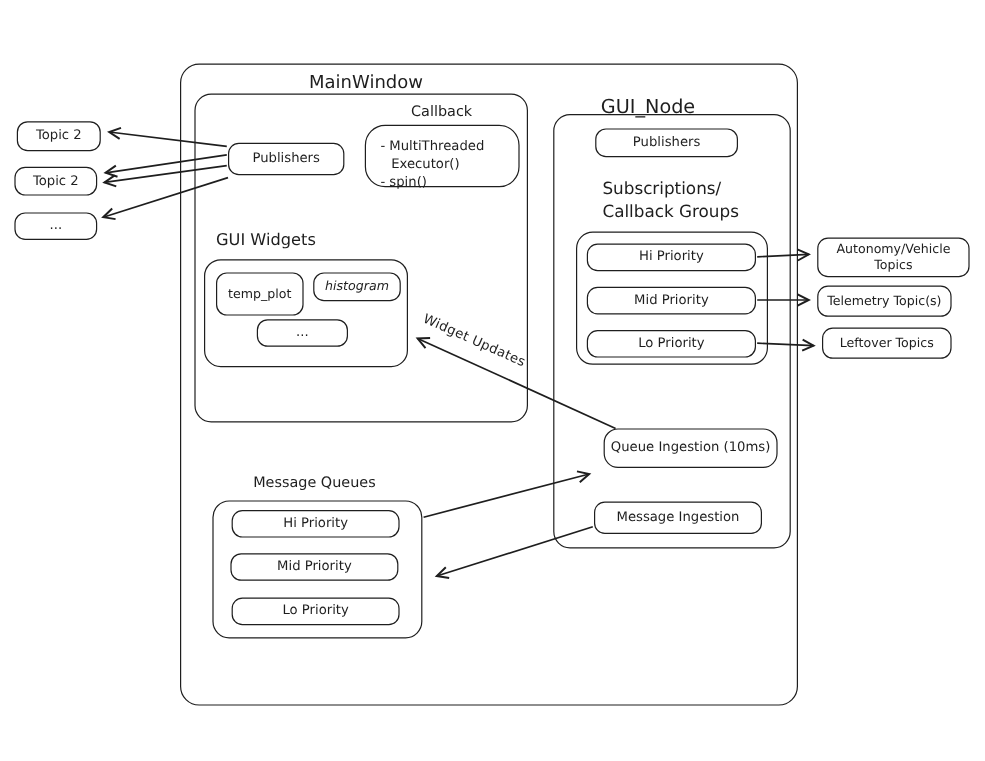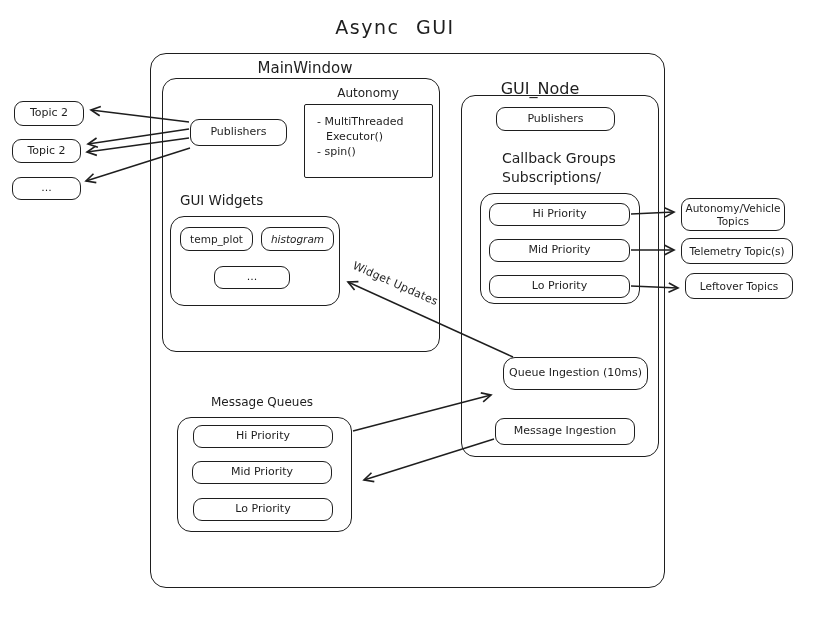--- a/index.html
+++ b/index.html
@@ -13,93 +13,92 @@
   #title{left:320px;top:16px;width:150px;font-size:19px;letter-spacing:1.5px;word-spacing:9px;font-weight:500;text-align:center;}
   
   #outer{left:150px;top:53px;width:515px;height:535px;border-radius:16px;}
   #mw{left:162px;top:78px;width:278px;height:274px;}
   #gn{left:461px;top:95px;width:198px;height:362px;}
   #mw-label{left:230px;top:59px;width:150px;font-size:15px;text-align:center;}
   #gn-label{left:465px;top:63px;width:150px;font-size:16px;text-align:center;margin-top:16px;}
   
   #mw-pub{left:190px;top:119px;width:97px;height:27px;}
   #startup-label{left:304px;top:86px;width:128px;font-size:12px;text-align:center;}
-  #startup{left:304px;top:104px;width:129px;height:74px;border-radius:2px;font-size:11px;line-height:15px;
+  #startup{left:304px;top:104px;width:129px;height:52px;border-radius:17px;font-size:11px;line-height:15px;
            display:block;padding:9px 6px 0 12px;text-align:left;}
   #startup .indent{padding-left:9px;}
   #gw-label{left:180px;top:192px;width:130px;font-size:13.5px;text-align:left;}
   #gw{left:170px;top:216px;width:170px;height:90px;}
-  #gw-temp{left:180px;top:227px;width:73px;height:24px;font-size:10.5px;}
+  #gw-temp{left:180px;top:227px;width:73px;height:36px;font-size:10.5px;}
   #gw-hist{left:261px;top:227px;width:73px;height:24px;font-size:10.5px;font-style:italic;}
   #gw-dots{left:214px;top:266px;width:76px;height:23px;}
   
   #gn-pub{left:496px;top:107px;width:119px;height:24px;}
   #subs-label{position:absolute;left:502px;top:149px;width:150px;font-size:14px;line-height:19px;}
   #prio{left:480px;top:193px;width:160px;height:111px;}
   #prio-hi{left:489px;top:203px;width:141px;height:23px;}
   #prio-mid{left:489px;top:239px;width:141px;height:23px;}
   #prio-lo{left:489px;top:275px;width:141px;height:23px;}
   #qi{left:503px;top:357px;width:145px;height:33px;border-radius:12px;}
   #mi{left:495px;top:418px;width:140px;height:27px;}
   
   #t1{left:14px;top:101px;width:70px;height:25px;}
   #t2{left:12px;top:139px;width:69px;height:24px;}
   #t3{left:12px;top:177px;width:69px;height:23px;}
   
-  #rt1{left:681px;top:198px;width:104px;height:33px;font-size:10.5px;padding:1px 2px;}
+  #rt1{left:681px;top:198px;width:127px;height:33px;font-size:10.5px;padding:1px 2px;}
   #rt2{left:681px;top:238px;width:112px;height:26px;font-size:10.5px;}
   #rt3{left:685px;top:273px;width:108px;height:26px;font-size:10.5px;}
   
   #mq-label{left:197px;top:395px;width:130px;font-size:12px;text-align:center;}
   #mq{left:177px;top:417px;width:175px;height:115px;}
   #mq-hi{left:193px;top:425px;width:140px;height:23px;}
   #mq-mid{left:192px;top:461px;width:140px;height:23px;}
   #mq-lo{left:193px;top:498px;width:140px;height:23px;}
   
   #wu-label{left:356px;top:259px;width:110px;font-size:11px;letter-spacing:0.3px;
             transform:rotate(24deg);transform-origin:0 0;}
   
   #arrows{position:absolute;left:0;top:0;width:821px;height:634px;pointer-events:none;}
   #arrows line{stroke:#1e1e1e;stroke-width:1.4;fill:none;}
 </style>
 </head>
 <body>
 
 <div class="canvas">
 
-  <div class="lbl" id="title">Async GUI</div>
 
   <div class="rbox" id="outer"></div>
   <div class="lbl" id="mw-label">MainWindow</div>
   <div class="rbox" id="mw"></div>
   <div class="lbl" id="gn-label">GUI_Node</div>
   <div class="rbox" id="gn"></div>
 
   <div class="sbox" id="t1">Topic 2</div>
   <div class="sbox" id="t2">Topic 2</div>
   <div class="sbox" id="t3">...</div>
 
   <div class="sbox" id="mw-pub">Publishers</div>
-  <div class="lbl" id="startup-label">Autonomy</div>
+  <div class="lbl" id="startup-label">Callback</div>
   <div class="sbox" id="startup">
     <div>- MultiThreaded</div>
     <div class="indent">Executor()</div>
     <div>- spin()</div>
   </div>
 
   <div class="lbl" id="gw-label">GUI Widgets</div>
   <div class="rbox" id="gw"></div>
   <div class="sbox" id="gw-temp">temp_plot</div>
   <div class="sbox" id="gw-hist">histogram</div>
   <div class="sbox" id="gw-dots">...</div>
 
   <div class="sbox" id="gn-pub">Publishers</div>
   <div id="subs-label">
+    <div>Subscriptions/</div>
     <div>Callback Groups</div>
-    <div>Subscriptions/</div>
   </div>
   <div class="rbox" id="prio"></div>
   <div class="sbox" id="prio-hi">Hi Priority</div>
   <div class="sbox" id="prio-mid">Mid Priority</div>
   <div class="sbox" id="prio-lo">Lo Priority</div>
   <div class="sbox" id="qi">Queue Ingestion (10ms)</div>
   <div class="sbox" id="mi">Message Ingestion</div>
 
   <div class="sbox" id="rt1">Autonomy/Vehicle Topics</div>
   <div class="sbox" id="rt3">Leftover Topics</div>

